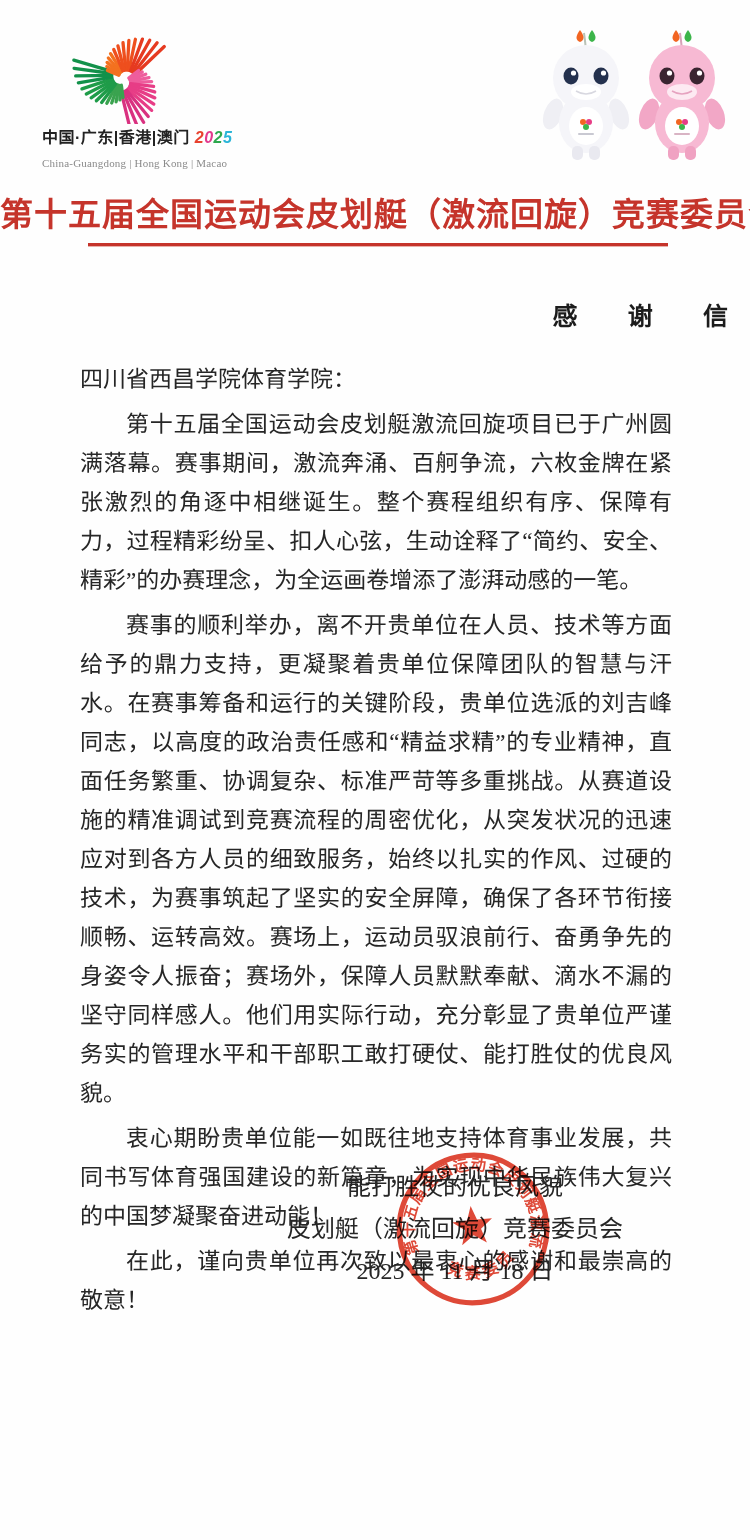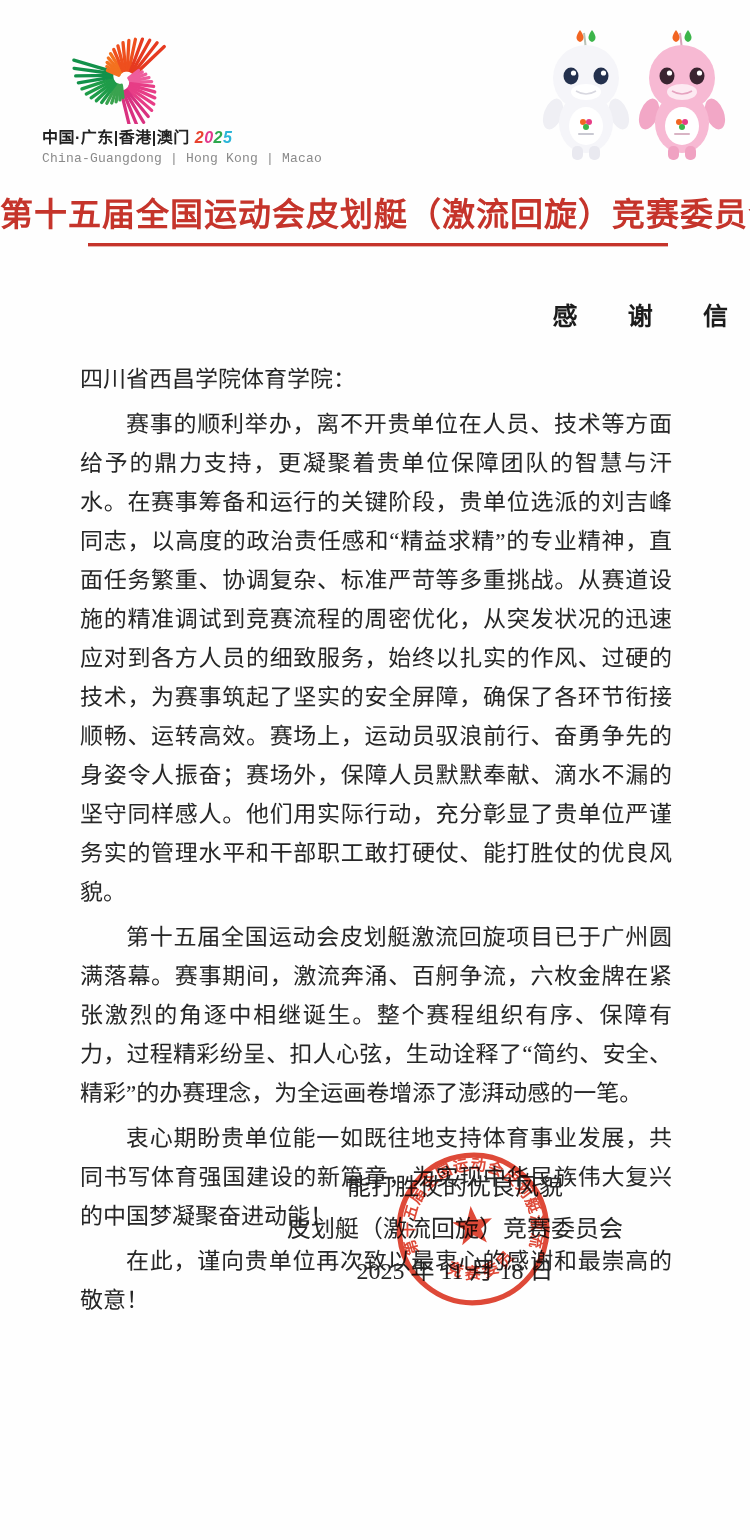--- a/index.html
+++ b/index.html
@@ -10,22 +10,22 @@
     background:#fefefe; overflow:hidden; color:#2b2b2b;
   }
 
   
   .emblem-block { position:absolute; left:42px; top:32px; width:170px; }
   .emblem-svg { display:block; width:150px; height:92px; margin-left:6px; }
   .emblem-cap { font-family:"Liberation Sans","DejaVu Sans",sans-serif;
     font-weight:bold; font-size:16px; color:#222; letter-spacing:0.5px; white-space:nowrap; }
   .emblem-cap .yd { font-style:italic; font-weight:bold; }
   .yd0{color:#e8412e;} .yd1{color:#e23a8e;} .yd2{color:#2ea84e;} .yd3{color:#2bb5d8;}
-  .emblem-cap-en { font-family:Liberation Mono, monospace;
-    font-size:13px; color:#8a8a8a; margin-top:3px; letter-spacing:0.2px; white-space:nowrap; }
+  .emblem-cap-en { font-family:Liberation Serif, serif;
+    font-size:11px; color:#8a8a8a; margin-top:9px; letter-spacing:0.2px; white-space:nowrap; }
 
   
   .mascots { position:absolute; left:540px; top:26px; width:190px; height:140px; display:flex; gap:4px; }
   .mascot { width:92px; height:138px; }
 
   
   .committee-name {
     position:absolute; top:188px; left:0; width:100%;
     text-align:center; font-size:33px; font-weight:bold; color:#c5342b;
     letter-spacing:1px; white-space:nowrap;
@@ -166,22 +166,22 @@
     </svg>
   </div>
 
   <div class="committee-name">第十五届全国运动会皮划艇（激流回旋）竞赛委员会</div>
   <div class="red-rule"></div>
 
   <div class="letter-title">感 谢 信</div>
 
   <div class="letter-body">
     <p class="salutation">四川省西昌学院体育学院：</p>
+    <p>第十五届全国运动会皮划艇激流回旋项目已于广州圆满落幕。赛事期间，激流奔涌、百舸争流，六枚金牌在紧张激烈的角逐中相继诞生。整个赛程组织有序、保障有力，过程精彩纷呈、扣人心弦，生动诠释了“简约、安全、精彩”的办赛理念，为全运画卷增添了澎湃动感的一笔。</p>
     <p>赛事的顺利举办，离不开贵单位在人员、技术等方面给予的鼎力支持，更凝聚着贵单位保障团队的智慧与汗水。在赛事筹备和运行的关键阶段，贵单位选派的刘吉峰同志，以高度的政治责任感和“精益求精”的专业精神，直面任务繁重、协调复杂、标准严苛等多重挑战。从赛道设施的精准调试到竞赛流程的周密优化，从突发状况的迅速应对到各方人员的细致服务，始终以扎实的作风、过硬的技术，为赛事筑起了坚实的安全屏障，确保了各环节衔接顺畅、运转高效。赛场上，运动员驭浪前行、奋勇争先的身姿令人振奋；赛场外，保障人员默默奉献、滴水不漏的坚守同样感人。他们用实际行动，充分彰显了贵单位严谨务实的管理水平和干部职工敢打硬仗、能打胜仗的优良风貌。</p>
-    <p>第十五届全国运动会皮划艇激流回旋项目已于广州圆满落幕。赛事期间，激流奔涌、百舸争流，六枚金牌在紧张激烈的角逐中相继诞生。整个赛程组织有序、保障有力，过程精彩纷呈、扣人心弦，生动诠释了“简约、安全、精彩”的办赛理念，为全运画卷增添了澎湃动感的一笔。</p>
     <p>衷心期盼贵单位能一如既往地支持体育事业发展，共同书写体育强国建设的新篇章，为实现中华民族伟大复兴的中国梦凝聚奋进动能！</p>
     <p>在此，谨向贵单位再次致以最衷心的感谢和最崇高的敬意！</p>
   </div>
 
   <div class="signature-block">
     <div>能打胜仗的优良风貌</div>
     <div>皮划艇（激流回旋）竞赛委员会</div>
     <div>2025 年 11 月 18 日</div>
   </div>
 

